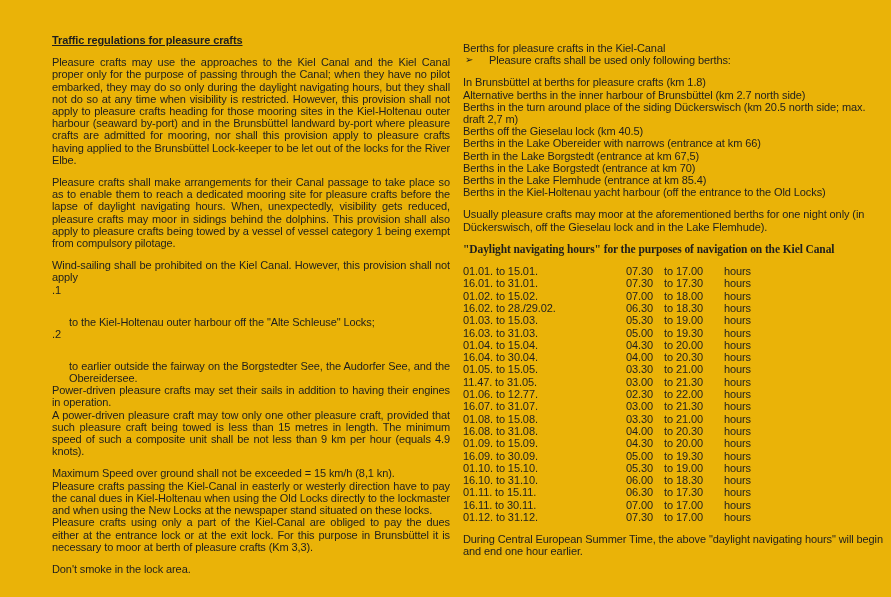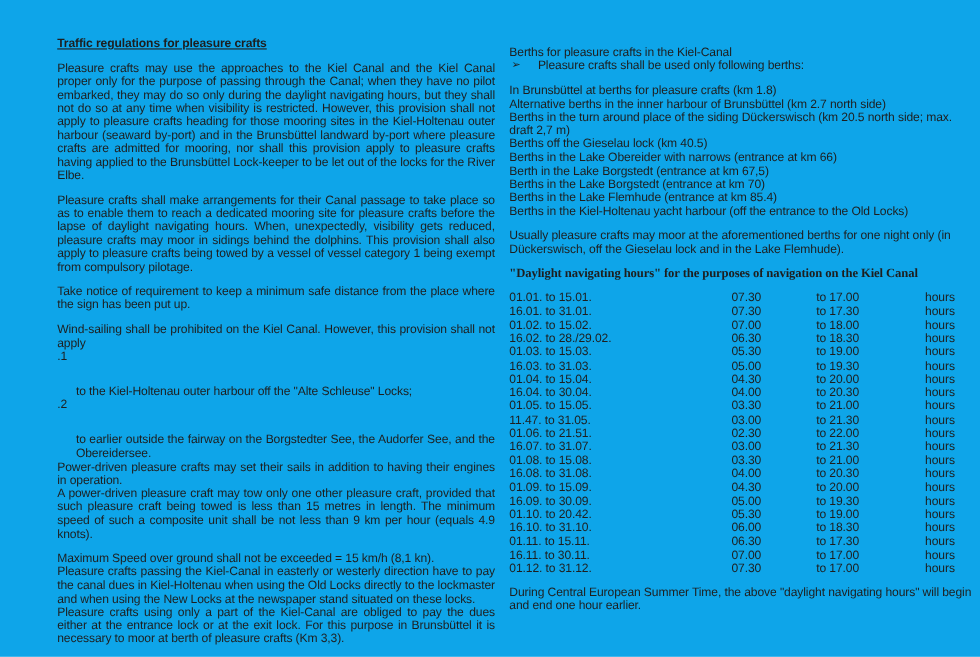--- a/index.html
+++ b/index.html
@@ -9,21 +9,21 @@
     background: #ffffff;
     font-family: "Liberation Sans", "DejaVu Sans", sans-serif;
     font-size: 11px;
     line-height: 12.2px;
     letter-spacing: -0.1px;
     color: #1e1e1e;
   }
   .page {
     position: relative;
     width: 891px; height: 597px;
-    background: #0ea5e9;
+    background: #eab308;
     overflow: hidden;
     padding-left: 38px;
   }
   .col-left  { position: absolute; left: 52px;  top: 34px; width: 398px; }
   .col-right { position: absolute; left: 463px; top: 42px; width: 424px; }
   p { margin: 0; }
   .just { text-align: justify; }
   .gap  { margin-top: 10px; }
   .bold { font-weight: normal; }
   .doc-title {
@@ -37,39 +37,38 @@
   .bullet-row { display: flex; }
   .bullet-row .arrow { flex: 0 0 26px; width: 26px; padding-left: 2px; font-size: 10px; }
   .berth-list .line { min-height: 12.2px; }
   .serif-heading {
     font-family: "Liberation Serif", "DejaVu Serif", serif;
     font-weight: bold;
     font-size: 11.5px;
     margin-top: 10px;
   }
   .hours-table { margin-top: 10px; }
-  .hrow { display: flex; line-height: 12.3px; gap: 39px; }
+  .hrow { display: flex; line-height: 12.3px; }
   .c-period { flex: 0 0 163px; width: 163px; }
   .c-from   { flex: 0 0 38px;  width: 38px; }
   .c-to     { flex: 0 0 60px;  width: 60px; }
   .c-unit   { flex: 1; }
 </style>
 </head>
 <body>
 
 <div class="page">
 
   <div class="col-left">
     <div class="doc-title">Traffic regulations for pleasure crafts</div>
 
     <p class="just">Pleasure crafts may use the approaches to the Kiel Canal and the Kiel Canal proper only for the purpose of passing through the Canal; when they have no pilot embarked, they may do so only during the daylight navigating hours, but they shall not do so at any time when visibility is restricted. However, this provision shall not apply to pleasure crafts heading for those mooring sites in the Kiel-Holtenau outer harbour (seaward by-port) and in the Brunsbüttel landward by-port where pleasure crafts are admitted for mooring, nor shall this provision apply to pleasure crafts having applied to the Brunsbüttel Lock-keeper to be let out of the locks for the River Elbe.</p>
 
     <p class="just gap">Pleasure crafts shall make arrangements for their Canal passage to take place so as to enable them to reach a dedicated mooring site for pleasure crafts before the lapse of daylight navigating hours. When, unexpectedly, visibility gets reduced, pleasure crafts may moor in sidings behind the dolphins. This provision shall also apply to pleasure crafts being towed by a vessel of vessel category 1 being exempt from compulsory pilotage.</p>
 
-    <p class="just gap"><span>Take notice of </span><span class="bold">requirement</span><span> to </span><span class="bold">keep a minimum safe distance</span><span> from the place where the sign has been put up.</span></p>
 
     <p class="just gap"><span class="bold">Wind</span><span>-sailing shall be prohibited on the Kiel Canal. However, this provision shall not apply</span></p>
 
     <div>
 
     <div class="li just">
         <span class="num">.1</span>
         <span class="litext">to the Kiel-Holtenau outer harbour off the "Alte Schleuse" Locks;</span>
       </div>
         <div class="li just">
@@ -173,21 +172,21 @@
         <span class="c-to">to 21.00</span>
         <span class="c-unit">hours</span>
       </div>
         <div class="hrow">
         <span class="c-period">11.47. to 31.05.</span>
         <span class="c-from">03.00</span>
         <span class="c-to">to 21.30</span>
         <span class="c-unit">hours</span>
       </div>
         <div class="hrow">
-        <span class="c-period">01.06. to 21.51.</span>
+        <span class="c-period">01.06. to 12.77.</span>
         <span class="c-from">02.30</span>
         <span class="c-to">to 22.00</span>
         <span class="c-unit">hours</span>
       </div>
         <div class="hrow">
         <span class="c-period">16.07. to 31.07.</span>
         <span class="c-from">03.00</span>
         <span class="c-to">to 21.30</span>
         <span class="c-unit">hours</span>
       </div>
@@ -209,21 +208,21 @@
         <span class="c-to">to 20.00</span>
         <span class="c-unit">hours</span>
       </div>
         <div class="hrow">
         <span class="c-period">16.09. to 30.09.</span>
         <span class="c-from">05.00</span>
         <span class="c-to">to 19.30</span>
         <span class="c-unit">hours</span>
       </div>
         <div class="hrow">
-        <span class="c-period">01.10. to 20.42.</span>
+        <span class="c-period">01.10. to 15.10.</span>
         <span class="c-from">05.30</span>
         <span class="c-to">to 19.00</span>
         <span class="c-unit">hours</span>
       </div>
         <div class="hrow">
         <span class="c-period">16.10. to 31.10.</span>
         <span class="c-from">06.00</span>
         <span class="c-to">to 18.30</span>
         <span class="c-unit">hours</span>
       </div>

